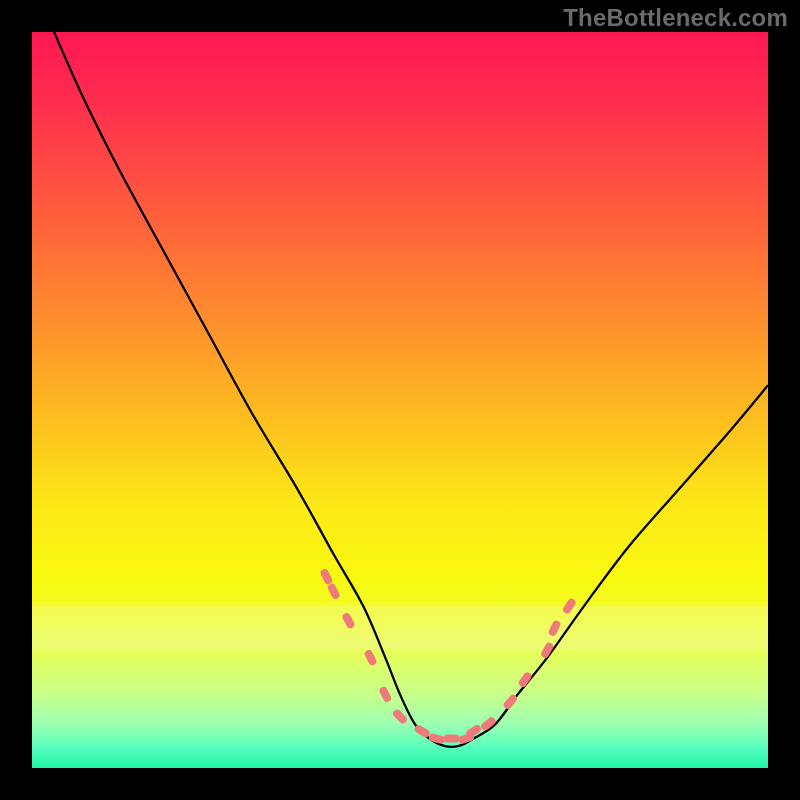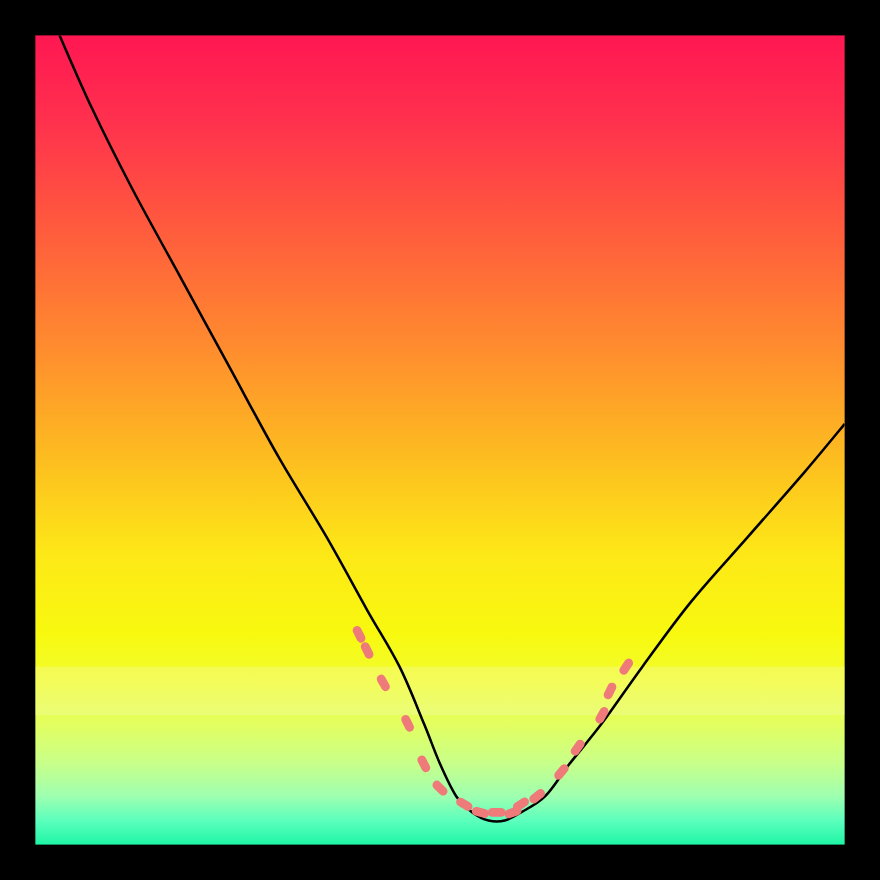--- a/index.html
+++ b/index.html
@@ -94,13 +94,14 @@
           <rect x="433.60" y="695.20" width="16" height="8" rx="4" fill="#ef7a7a" transform="rotate(-33.7 441.60 699.20)"></rect>
           <rect x="448.32" y="687.84" width="16" height="8" rx="4" fill="#ef7a7a" transform="rotate(-38.7 456.32 691.84)"></rect>
           <rect x="470.40" y="665.76" width="16" height="8" rx="4" fill="#ef7a7a" transform="rotate(-50.2 478.40 669.76)"></rect>
           <rect x="485.12" y="643.68" width="16" height="8" rx="4" fill="#ef7a7a" transform="rotate(-54.5 493.12 647.68)"></rect>
           <rect x="507.20" y="614.24" width="16" height="8" rx="4" fill="#ef7a7a" transform="rotate(-60.3 515.20 618.24)"></rect>
           <rect x="514.56" y="592.16" width="16" height="8" rx="4" fill="#ef7a7a" transform="rotate(-63.4 522.56 596.16)"></rect>
           <rect x="529.28" y="570.08" width="16" height="8" rx="4" fill="#ef7a7a" transform="rotate(-56.3 537.28 574.08)"></rect>
         </g>
     </svg>
   </div>
+  <div class="watermark">TheBottleneck.com</div>
 </div>
 
 </body></html>

